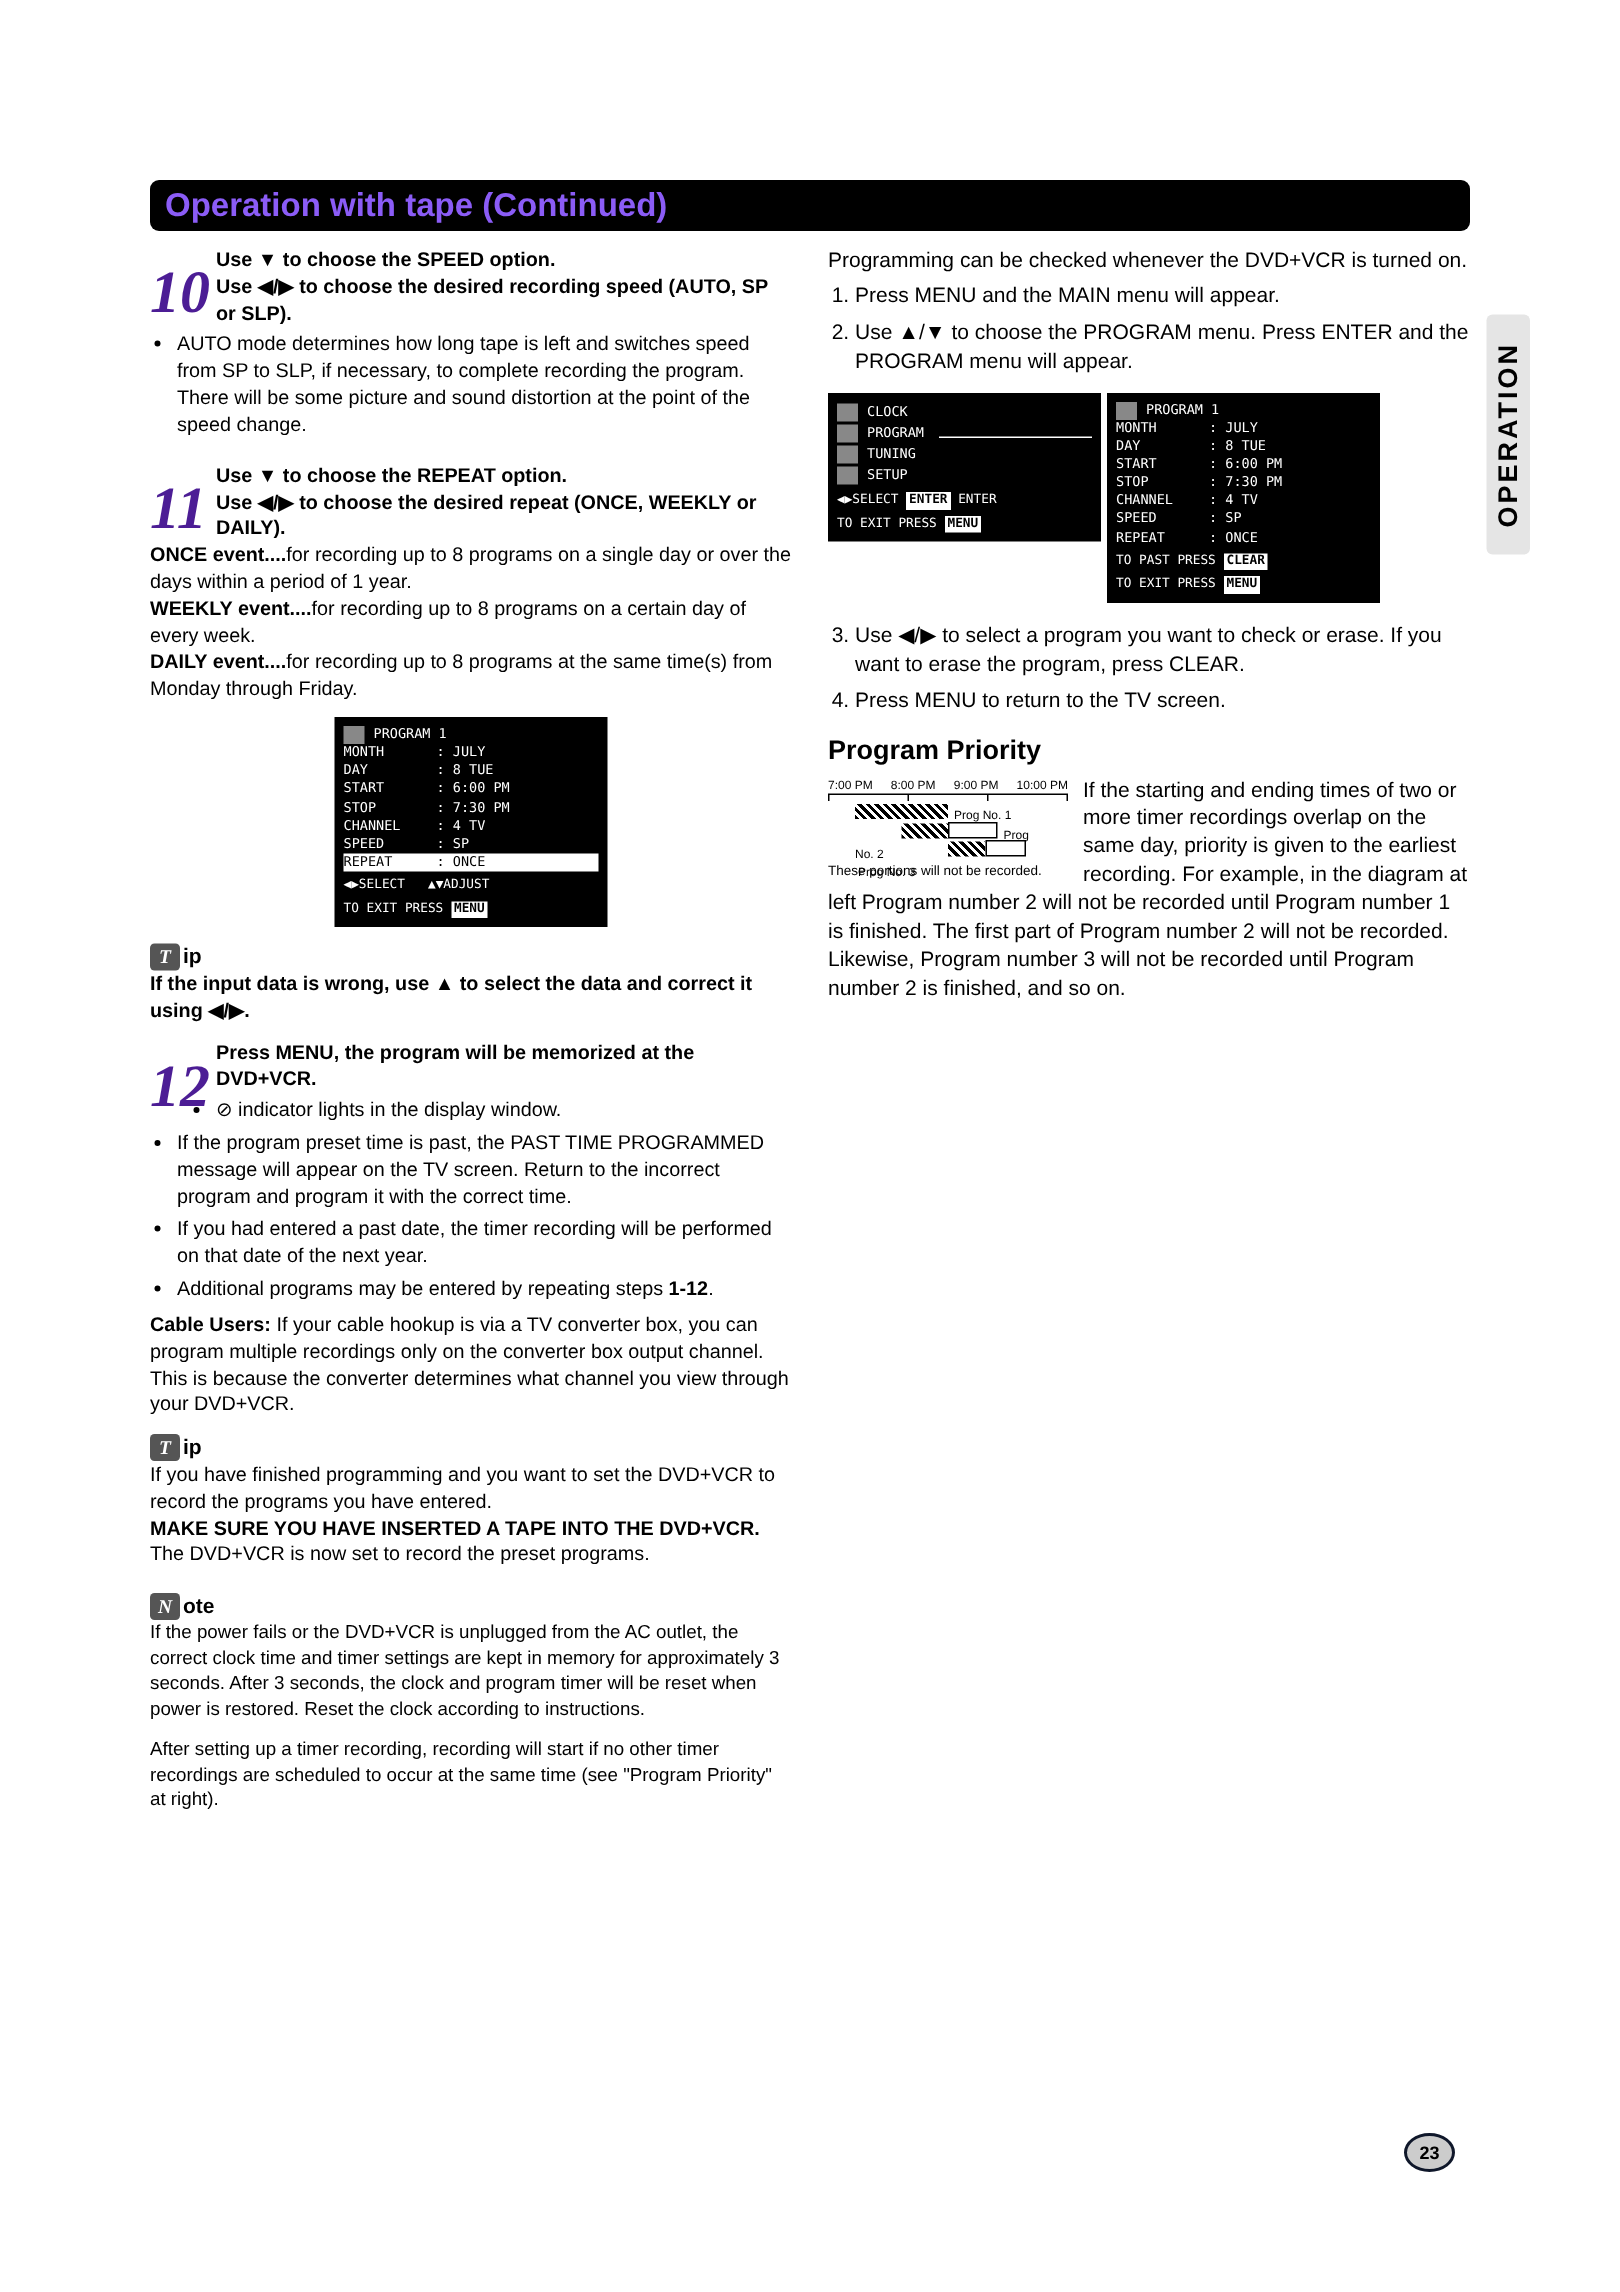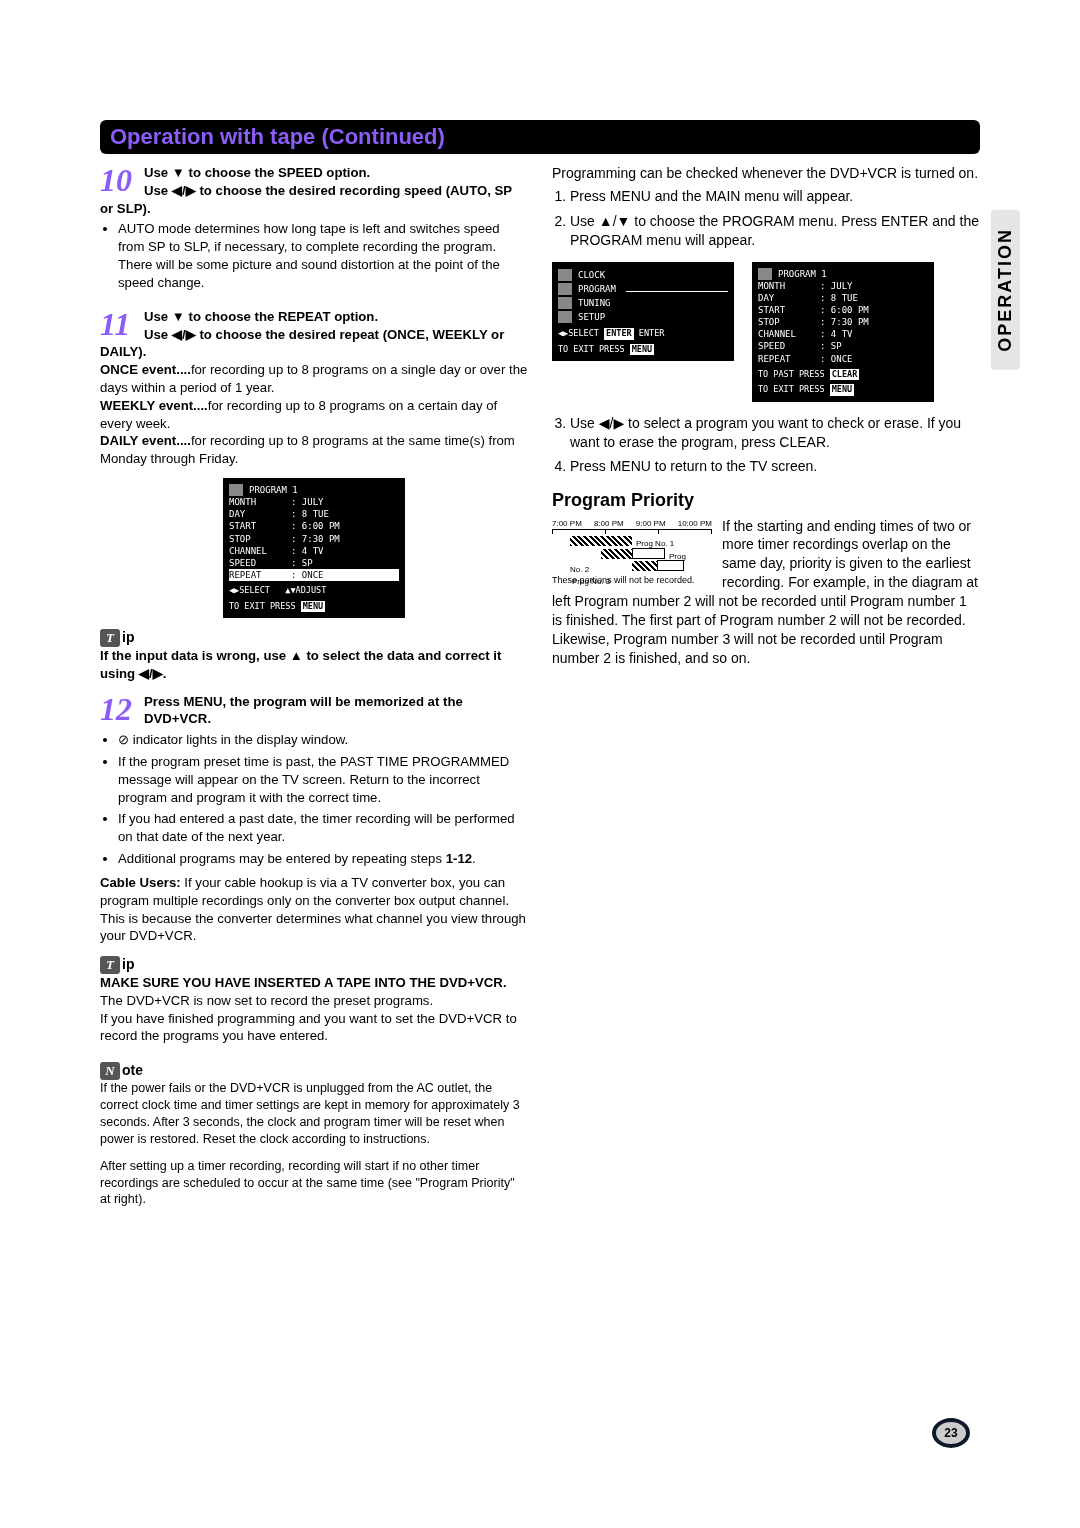--- a/index.html
+++ b/index.html
@@ -30,25 +30,26 @@
     display: flex;
     gap: 24px;
   }
   .col-left { flex: 1; font-size: 13.2px; line-height: 1.35; }
   .col-right { flex: 1; font-size: 14px; line-height: 1.35; }
   .step-num {
     float: left;
     font-family: Georgia, serif;
     font-style: italic;
     font-weight: bold;
-    font-size: 32px;
-    color: #8b5cf6;
+    font-size: 40px;
+    color: #4c1d95;
     margin-right: 8px;
     line-height: 1;
     width: 36px;
+    margin-top: 11px;
   }
   .step-block { overflow: hidden; margin-bottom: 10px; }
   .b { font-weight: bold; }
   ul.bullets { margin: 3px 0 6px 18px; padding: 0; }
   ul.bullets li { margin-bottom: 4px; }
   .tip-label, .note-label { display:flex; align-items:center; font-weight:bold; font-size:14px; margin-top:10px;}
   .tip-icon, .note-icon {
     display:inline-flex; align-items:center; justify-content:center;
     background:#555; color:#fff; font-style:italic; font-family:Georgia,serif;
     width:20px; height:18px; border-radius:3px; margin-right:2px; font-size:13px;
@@ -73,40 +74,40 @@
     writing-mode: vertical-rl;
     transform: rotate(180deg);
     font-weight: bold;
     font-size: 18px;
     letter-spacing: 2px;
     background:#e5e5e5;
     padding: 18px 4px;
     border-radius:4px;
   }
   .menu-box {
-    display:flex; gap:18px; align-items:flex-start;
+    display:flex; gap:4px; align-items:flex-start;
     margin: 12px 0;
   }
   .menu-osd {
     background:#000; color:#fff; font-family:monospace; font-size:9px;
     padding:6px; width:170px;
   }
   .menu-item { display:flex; align-items:center; gap:6px; padding:1px 0;}
   .menu-icon { width:14px; height:12px; background:#888; display:inline-block;}
   .prio-diagram {
     float:left; width:160px; font-size:9px; margin-right:10px; margin-top:2px;
   }
   .prio-times { display:flex; justify-content:space-between; font-size:8px;}
   .prio-bar { height:10px; margin:2px 18px; position:relative; }
   .hatch { background:repeating-linear-gradient(45deg,#000 0 2px,#fff 2px 4px); height:10px; display:inline-block;}
   .open { border:1px solid #000; height:9px; display:inline-block; background:#fff;}
   .page-badge {
     position:absolute; right:110px; bottom:80px;
     width:30px; height:22px;
-    border:4px solid #0f172a; border-radius:50%/50%;
+    border:2px solid #0f172a; border-radius:50%/50%;
     display:flex; align-items:center; justify-content:center;
     font-weight:bold; font-size:12px;
     background: #ccc;
   }
   ol.numlist { margin:4px 0 6px 18px; padding:0;}
   ol.numlist li { margin-bottom:6px;}
   .clear { clear:both; }
 </style>
 </head>
 <body>
@@ -192,22 +193,22 @@
           <li>If you had entered a past date, the timer recording will be performed on that date of the next year.</li>
           <li><span>Additional programs may be entered by repeating steps </span><span class="b">1-12</span><span>.</span></li>
         </ul>
         <span class="b">Cable Users:</span><span> If your cable hookup is via a TV converter box, you can program multiple recordings only on the converter box output channel. This is because the converter determines what channel you view through your DVD+VCR.</span>
       </div>
 
       <div class="tip-label">
         <span class="tip-icon">T</span>
           <span>ip</span>
       </div>
+      <div>If you have finished programming and you want to set the DVD+VCR to record the programs you have entered.</div>
       <div><span class="b">MAKE SURE YOU HAVE INSERTED A TAPE INTO THE DVD+VCR.</span><span> The DVD+VCR is now set to record the preset programs.</span></div>
-      <div>If you have finished programming and you want to set the DVD+VCR to record the programs you have entered.</div>
 
       <div class="tip-label" style="margin-top:16px">
         <span class="note-icon">N</span>
           <span>ote</span>
       </div>
       <div style="font-size:12.5px">If the power fails or the DVD+VCR is unplugged from the AC outlet, the correct clock time and timer settings are kept in memory for approximately 3 seconds. After 3 seconds, the clock and program timer will be reset when power is restored. Reset the clock according to instructions.</div>
       <div style="font-size:12.5px;margin-top:10px">After setting up a timer recording, recording will start if no other timer recordings are scheduled to occur at the same time (see "Program Priority" at right).</div>
     </div>
 
     <div class="col-right">

